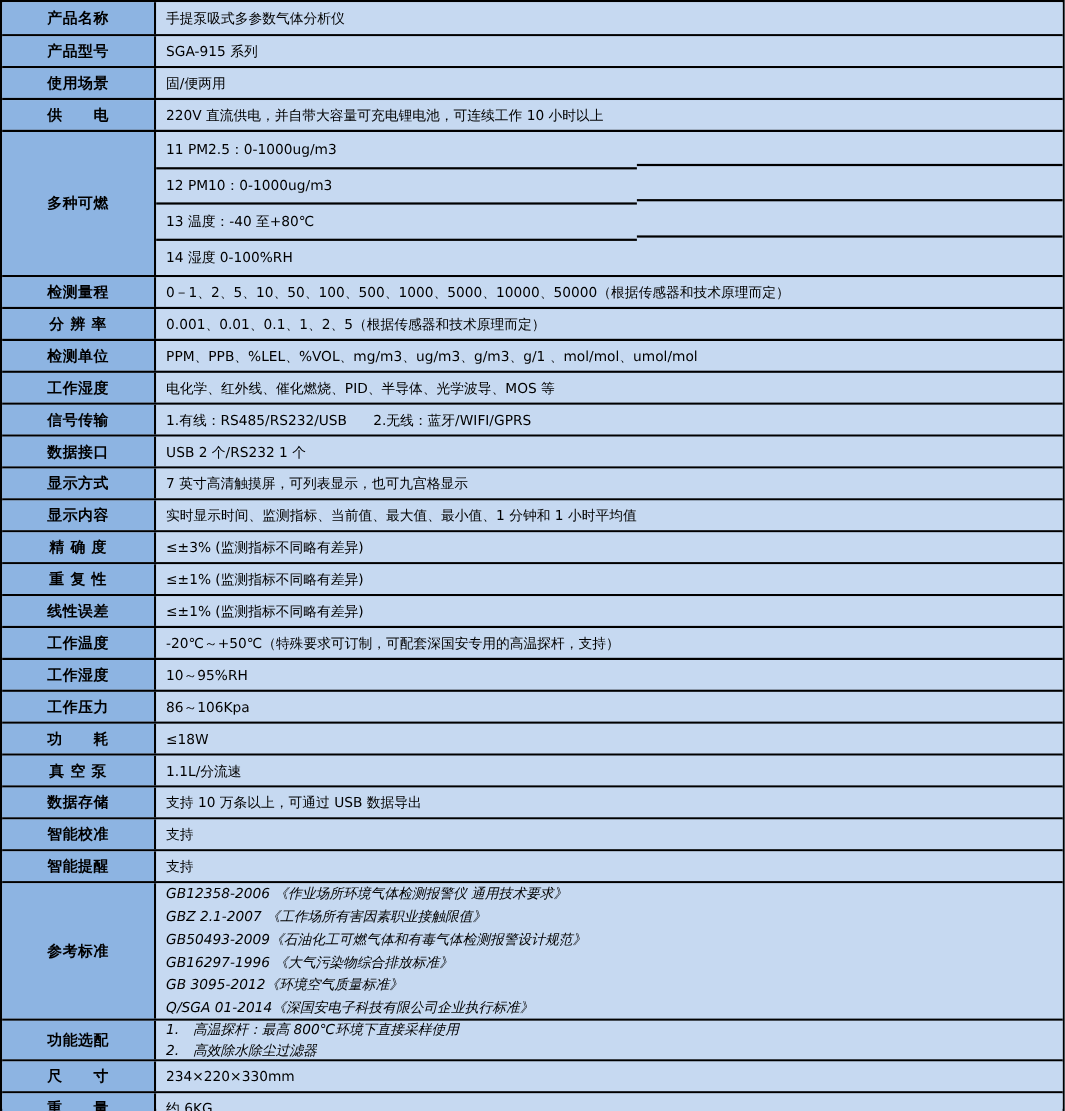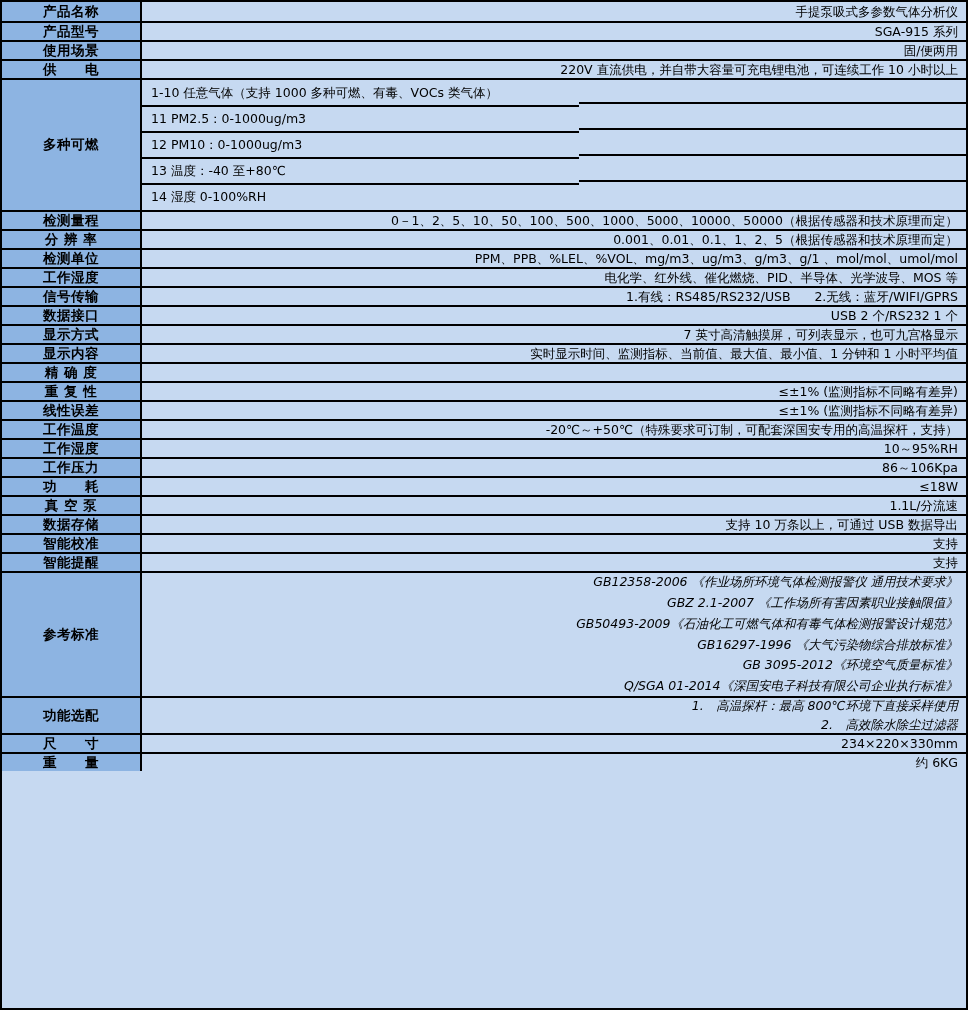--- a/index.html
+++ b/index.html
@@ -3,42 +3,41 @@
 <meta charset="utf-8">
 <style>
   * { margin:0; padding:0; box-sizing:border-box; }
   html,body { width:968px; background:#ffffff; font-family:"DejaVu Sans", sans-serif; }
   .spec-table{
     width:968px; height:1010px;
     border:2px solid #000;
     display:flex; flex-direction:column;
     background:#C6D9F1;
   }
-  .row{ display:flex; height:19px; flex:0 0 auto; }
+  .row{ display:flex; height:29px; flex:0 0 auto; }
   .row + .row{ border-top:2px solid #000; }
   .row.monitor{ height:132px; }
   .row.multiline-lg{ height:125px; }
   .row.multiline-sm{ height:37px; }
   .cell-label{
     flex:0 0 140px;
     background:#8DB4E2;
     border-right:2px solid #000;
     display:flex; align-items:center; justify-content:center;
     font-weight:bold; font-size:13.5px; color:#000;
     white-space:pre; letter-spacing:0.5px;
   }
   .cell-value{
     flex:1 1 auto; min-width:0;
     background:#C6D9F1;
     display:flex; flex-direction:column; justify-content:center;
     font-size:12.5px; color:#000;
     padding:0 8px 0 9px;
     white-space:pre-wrap;
     line-height:1.25;
-    text-align:right;
   }
   
   .cell-value.monitor{ padding:0; justify-content:stretch; }
   .msub{
     flex:1 1 0; display:flex; align-items:center;
     padding-left:9px; position:relative; white-space:pre-wrap;
   }
   .msub:not(:last-child)::before{
     content:""; position:absolute; left:0; bottom:-1px;
     width:437px; height:0; border-top:2px solid #000;
@@ -66,21 +65,21 @@
     <div class="row">
       <div class="cell-label">使用场景</div>
       <div class="cell-value">固/便两用</div>
     </div>
     <div class="row">
       <div class="cell-label">供　　电</div>
       <div class="cell-value">220V 直流供电，并自带大容量可充电锂电池，可连续工作 10 小时以上</div>
     </div>
     <div class="row monitor">
       <div class="cell-label">多种可燃</div>
-      <div class="cell-value monitor"><div class="msub">1-10 任意气体（支持 1000 多种可燃、有毒、VOCs 类气体）</div><div class="msub">11 PM2.5：0-1000ug/m3</div><div class="msub">12 PM10：0-1000ug/m3</div><div class="msub">13 温度：-40 至+80℃</div><div class="msub">14 湿度 0-100%RH</div></div>
+      <div class="cell-value monitor"><div class="msub">11 PM2.5：0-1000ug/m3</div><div class="msub">12 PM10：0-1000ug/m3</div><div class="msub">13 温度：-40 至+80℃</div><div class="msub">14 湿度 0-100%RH</div></div>
     </div>
     <div class="row">
       <div class="cell-label">检测量程</div>
       <div class="cell-value">0－1、2、5、10、50、100、500、1000、5000、10000、50000（根据传感器和技术原理而定）</div>
     </div>
     <div class="row">
       <div class="cell-label">分 辨 率</div>
       <div class="cell-value">0.001、0.01、0.1、1、2、5（根据传感器和技术原理而定）</div>
     </div>
     <div class="row">
@@ -102,20 +101,21 @@
     <div class="row">
       <div class="cell-label">显示方式</div>
       <div class="cell-value">7 英寸高清触摸屏，可列表显示，也可九宫格显示</div>
     </div>
     <div class="row">
       <div class="cell-label">显示内容</div>
       <div class="cell-value">实时显示时间、监测指标、当前值、最大值、最小值、1 分钟和 1 小时平均值</div>
     </div>
     <div class="row">
       <div class="cell-label">精 确 度</div>
+      <div class="cell-value">≤±3% (监测指标不同略有差异)</div>
     </div>
     <div class="row">
       <div class="cell-label">重 复 性</div>
       <div class="cell-value">≤±1% (监测指标不同略有差异)</div>
     </div>
     <div class="row">
       <div class="cell-label">线性误差</div>
       <div class="cell-value">≤±1% (监测指标不同略有差异)</div>
     </div>
     <div class="row">

